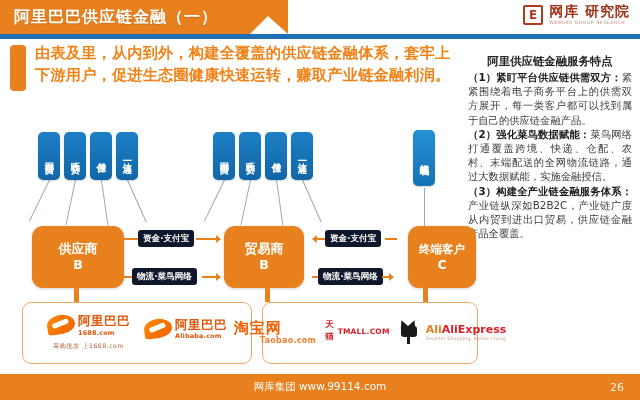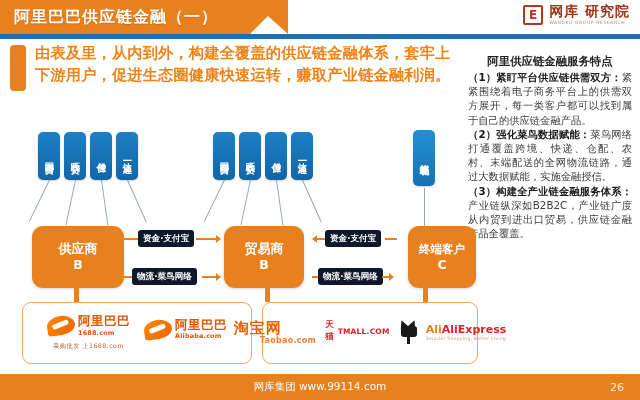--- a/index.html
+++ b/index.html
@@ -151,21 +151,21 @@
   
   .logopanel {
     position:absolute; top:302px; height:62px;
     border:1.5px solid #f0a860; border-radius:9px;
     background:#ffffff;
     display:flex; align-items:center; justify-content:center;
   }
   #logopanel-left { left:22px; width:230px; }
   #logopanel-right { left:262px; width:216px; }
 
-  .ali-logo { display:flex; align-items:center; gap:3px; }
+  .ali-logo { display:flex; align-items:flex-start; gap:3px; }
   .ali-swoosh {
     width:28px; height:19px; position:relative;
     background:linear-gradient(135deg,#ff8a00,#f06000);
     border-radius:50% 50% 50% 15%;
     transform:rotate(-8deg);
   }
   .ali-swoosh:before {
     content:""; position:absolute; left:5px; top:6px;
     width:17px; height:5px; background:#ffffff;
     border-radius:3px; transform:rotate(-14deg);

